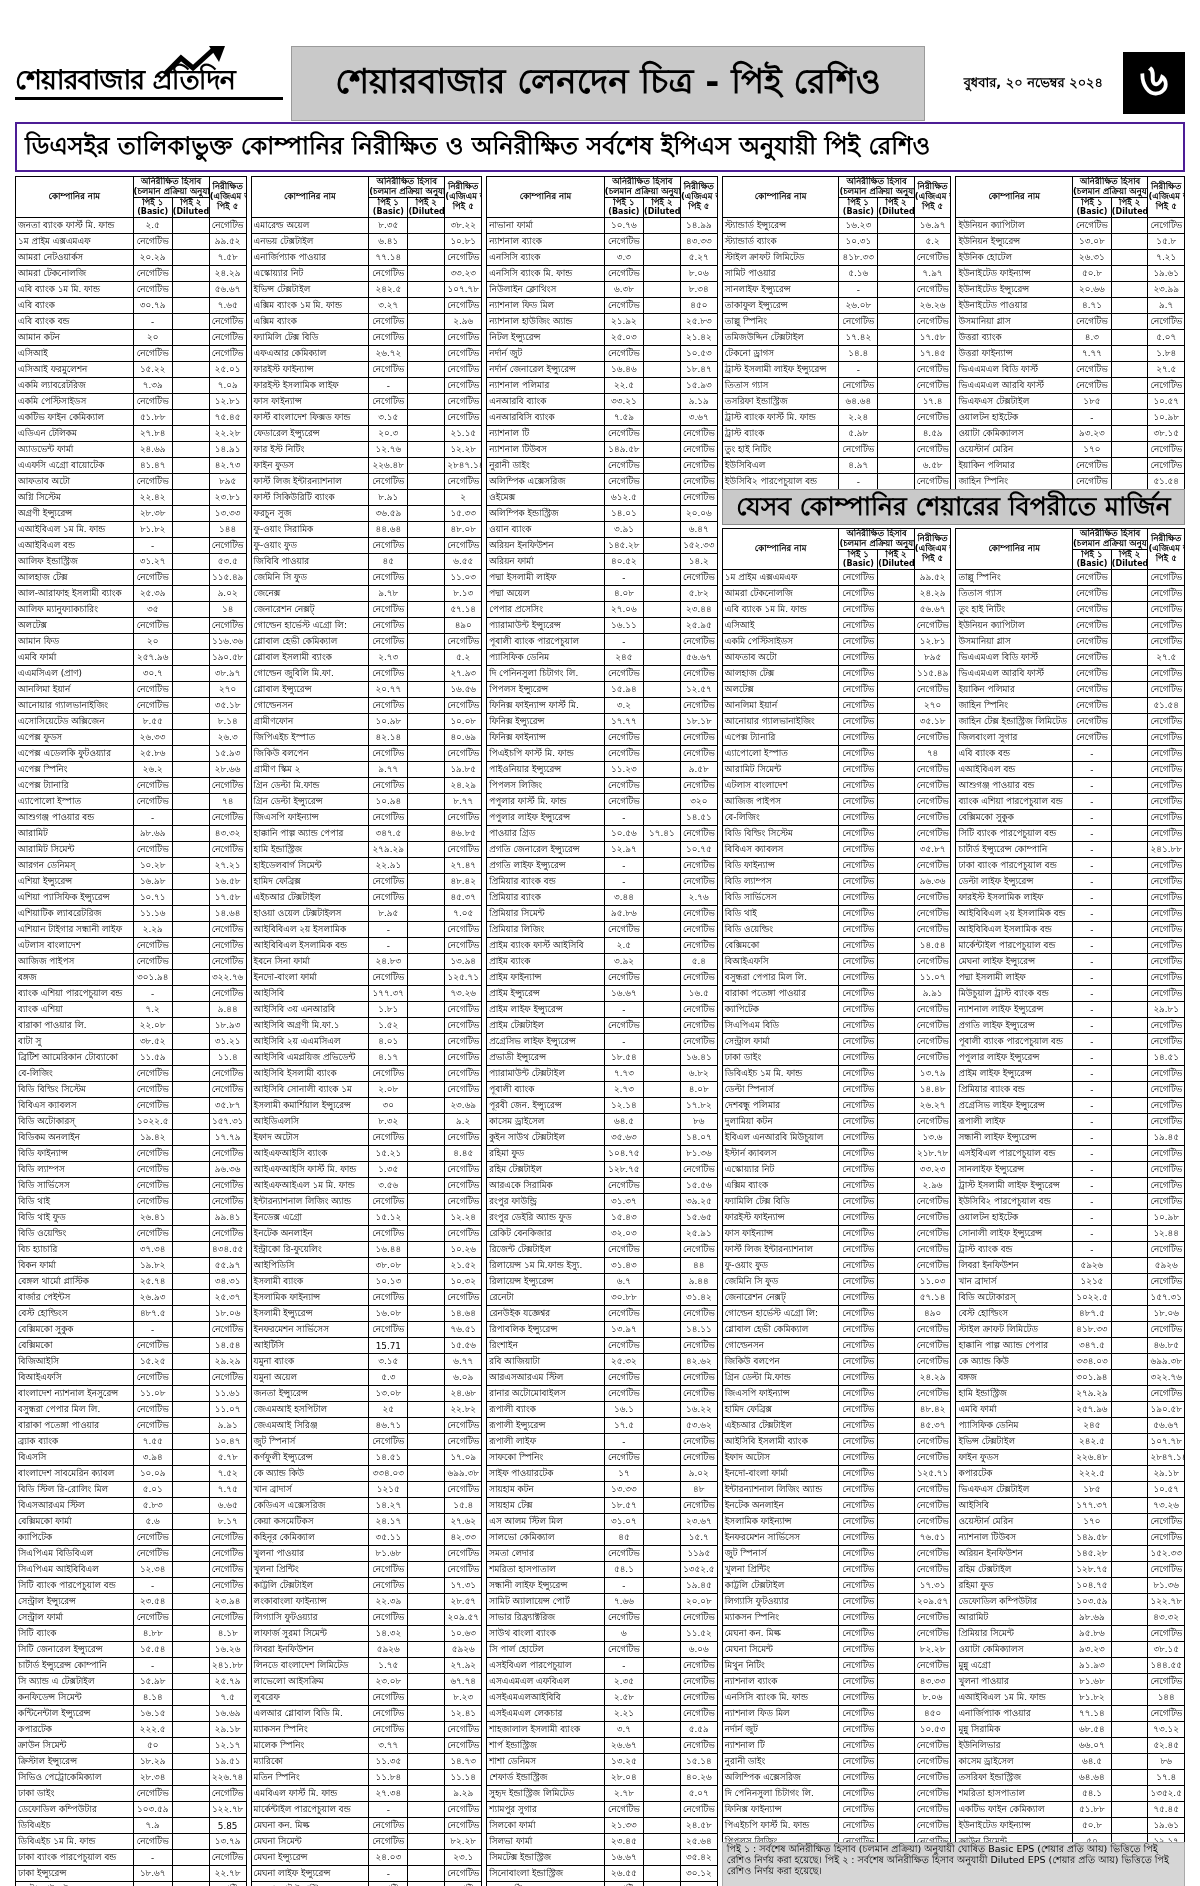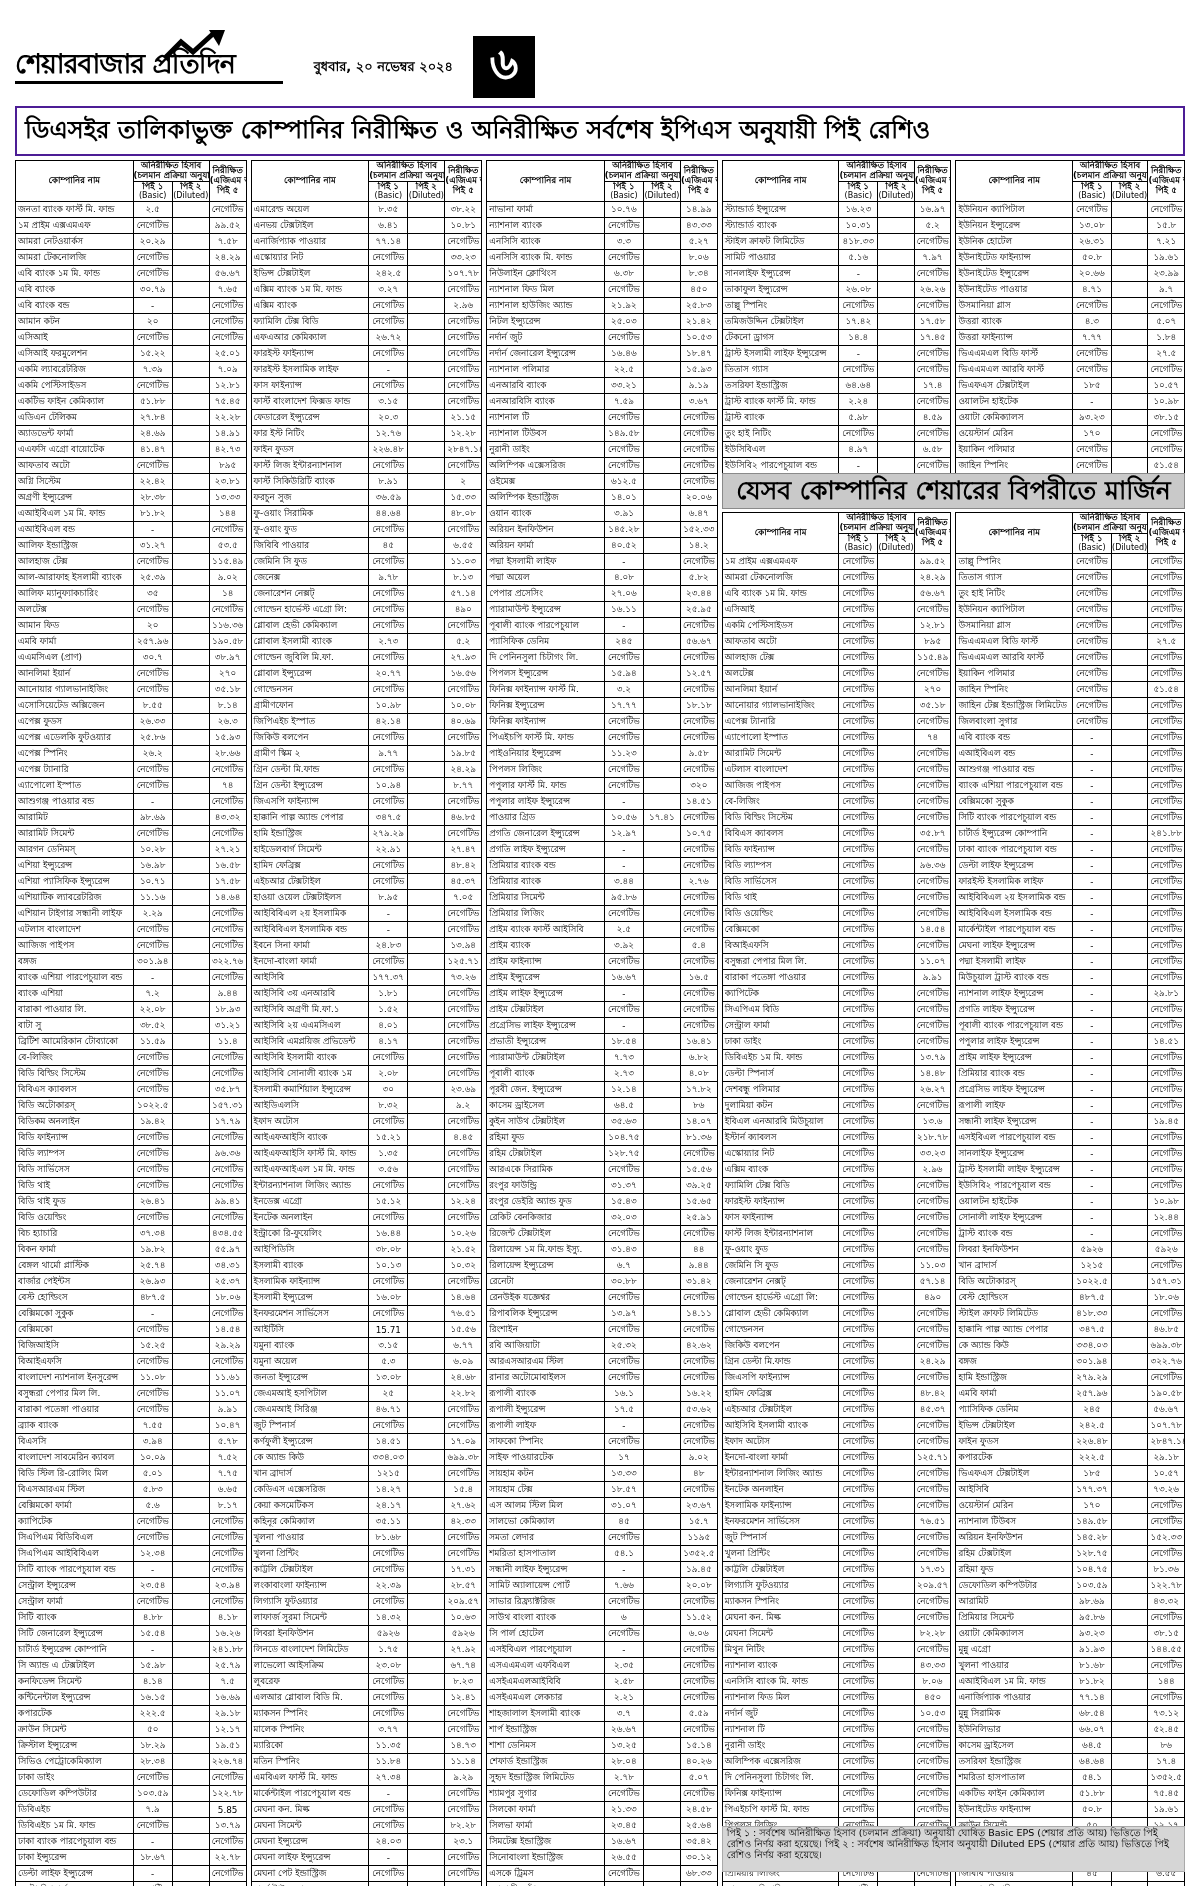--- a/index.html
+++ b/index.html
@@ -1,20 +1,20 @@
 <!DOCTYPE html>
 <html lang="bn"><head>
 <meta charset="utf-8">
 <style>
   html,body{margin:0;padding:0;background:#e8e8e8;}
   .page{position:relative;width:1200px;height:1886px;background:#fff;margin:0 auto;
         font-family:"DejaVu Sans","Liberation Sans",sans-serif;color:#000;
         box-sizing:border-box;padding:34px 15px 6px 15px;overflow:hidden;}
   
-  .masthead{display:flex;align-items:center;height:66px;margin-bottom:6px;}
+  .masthead{display:flex;align-items:center;height:66px;margin-bottom:6px;margin-top:16px;}
   .logo{position:relative;width:268px;flex:0 0 268px;font-weight:bold;font-size:27px;
         letter-spacing:-1px;line-height:1;white-space:nowrap;border-bottom:3px solid #000;
         padding-bottom:4px;}
   .logo svg{position:absolute;top:-22px;left:148px;}
   .title-box{flex:1;background:#c9c9c9;border:1px solid #9a9a9a;margin:0 8px;
              text-align:center;font-weight:bold;font-size:34px;padding:8px 0;}
   .date{flex:0 0 170px;text-align:right;font-weight:bold;font-size:13px;padding-right:20px;}
   .page-no{flex:0 0 62px;height:62px;background:#000;color:#fff;display:flex;
            align-items:center;justify-content:center;font-size:44px;font-weight:bold;}
   
@@ -33,35 +33,36 @@
   .notes{height:46px;display:flex;flex-direction:column;gap:3px;}
   .note-line{background:#d6d6d6;border:1px solid #aaa;font-size:9.5px;line-height:1.15;
              padding:1px 4px;flex:1;overflow:hidden;}
   
   table.pe{width:100%;height:100%;border-collapse:collapse;table-layout:fixed;}
   table.pe th,table.pe td{border:1px solid #000;overflow:hidden;white-space:nowrap;}
   table.pe th{font-size:8.5px;font-weight:bold;text-align:center;padding:0;line-height:1.15;}
   table.pe td{font-size:8.8px;padding:0 2px;height:10px;}
   td.name{text-align:left;}
   td.num{text-align:center;}
-  th .sub{font-weight:normal;font-size:8px;}
+  th .sub{font-weight:bold;font-size:8px;}
 </style>
 </head>
 <body>
 
 <div class="page">
 
   <div class="masthead">
     <div class="logo">
       <span>শেয়ারবাজার প্রতিদিন</span>
       <svg width="70" height="34" viewBox="0 0 70 34">
         <polyline points="2,30 18,14 30,24 52,4" fill="none" stroke="#000" stroke-width="5"></polyline>
         <polygon points="46,2 62,2 56,18" fill="#000"></polygon>
       </svg>
     </div>
+    <div class="title-box">শেয়ারবাজার লেনদেন চিত্র - পিই রেশিও</div>
     <div class="date">বুধবার, ২০ নভেম্বর ২০২৪</div>
     <div class="page-no">৬</div>
   </div>
 
   <div class="subtitle">ডিএসইর তালিকাভুক্ত কোম্পানির নিরীক্ষিত ও অনিরীক্ষিত সর্বশেষ ইপিএস অনুযায়ী পিই রেশিও</div>
 
   <div class="grid">
     <div class="col" id="col-0">
         <table class="pe">
           <colgroup>

